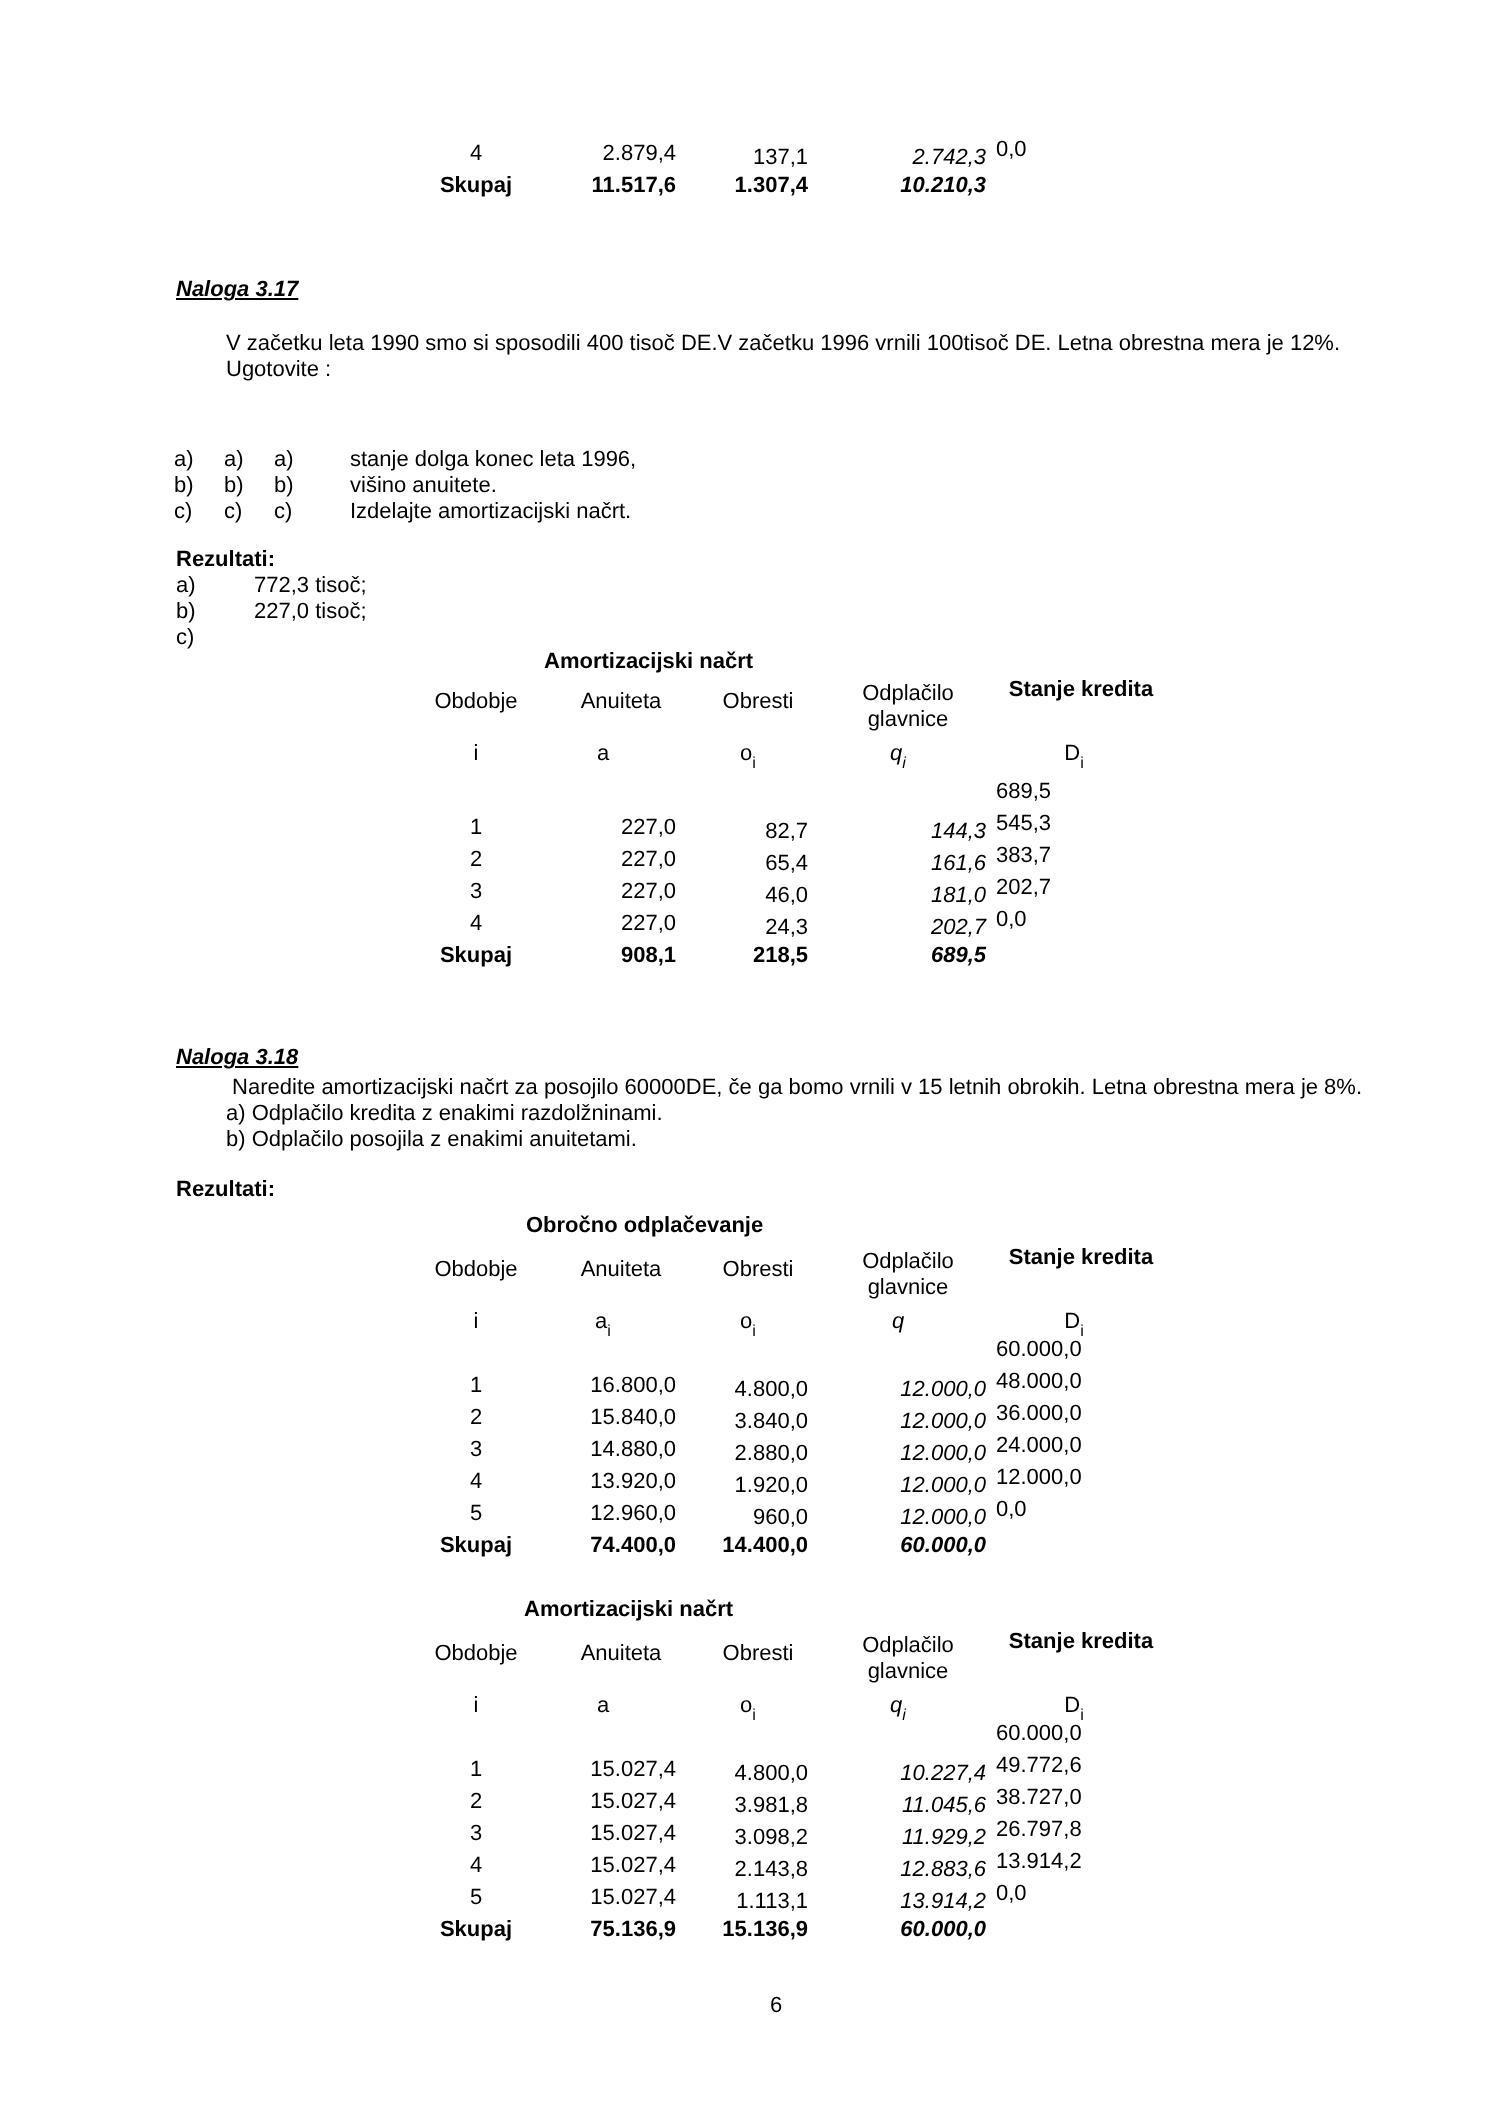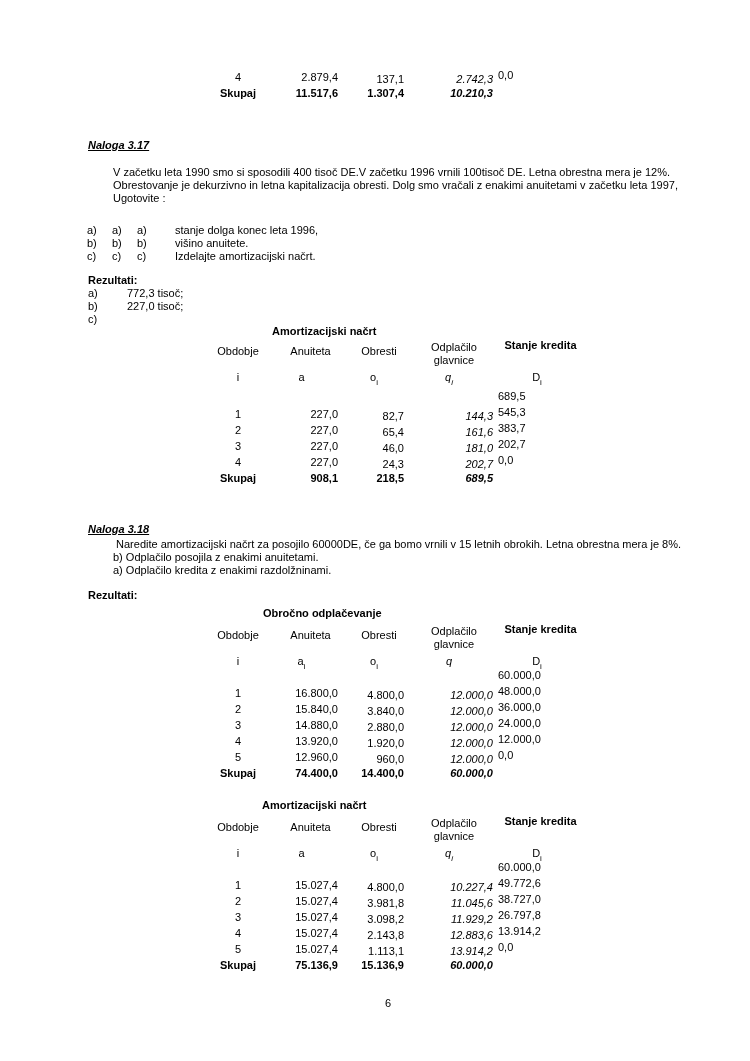--- a/index.html
+++ b/index.html
@@ -62,21 +62,20 @@
       <div class="c2">1.307,4</div>
       <div class="c3">10.210,3</div>
       <div class="c4"></div>
     </div>
   </div>
 
   <div class="abs heading" style="left:88px;top:139px">Naloga 3.17</div>
 
   <div class="abs bodytext" style="left:88px;top:166px">
     <div>V začetku leta 1990 smo si sposodili 400 tisoč DE.V začetku 1996 vrnili 100tisoč DE. Letna obrestna mera je 12%.</div>
-    <div>Obrestovanje je dekurzivno in letna kapitalizacija obresti. Dolg smo vračali z enakimi anuitetami v začetku leta 1997,</div>
     <div>Ugotovite :</div>
   </div>
 
   <div class="abs" style="left:87px;top:224px">
     <div class="itemrow">
       <span class="m1">a)</span>
       <span class="m2">a)</span>
       <span class="m3">a)</span>
       <span>stanje dolga konec leta 1996,</span>
     </div>
@@ -169,22 +168,22 @@
       <div class="c2">218,5</div>
       <div class="c3">689,5</div>
       <div class="c4"></div>
     </div>
   </div>
 
   <div class="abs heading" style="left:88px;top:523px">Naloga 3.18</div>
 
   <div class="abs bodytext" style="left:88px;top:538px">
     <div> Naredite amortizacijski načrt za posojilo 60000DE, če ga bomo vrnili v 15 letnih obrokih. Letna obrestna mera je 8%.</div>
+    <div>a) Odplačilo kredita z enakimi razdolžninami.</div>
     <div>b) Odplačilo posojila z enakimi anuitetami.</div>
-    <div>a) Odplačilo kredita z enakimi razdolžninami.</div>
   </div>
 
   <div class="abs label-bold" style="left:88px;top:589px">Rezultati:</div>
 
   <div class="ttitle" style="left:263px;top:607px">Obročno odplačevanje</div>
   <div class="ftable" style="top:623px">
     <div class="thead">
       <div class="th th0">Obdobje</div>
       <div class="th th1">Anuiteta</div>
       <div class="th th2">Obresti</div>

